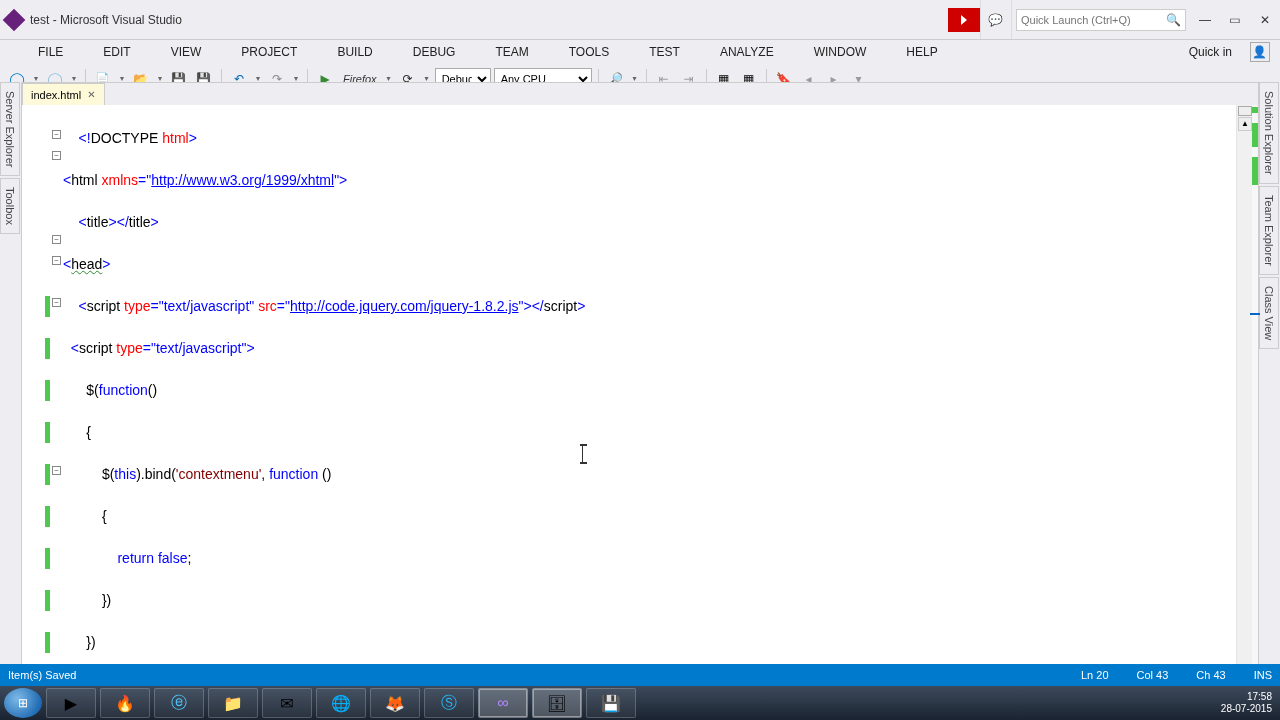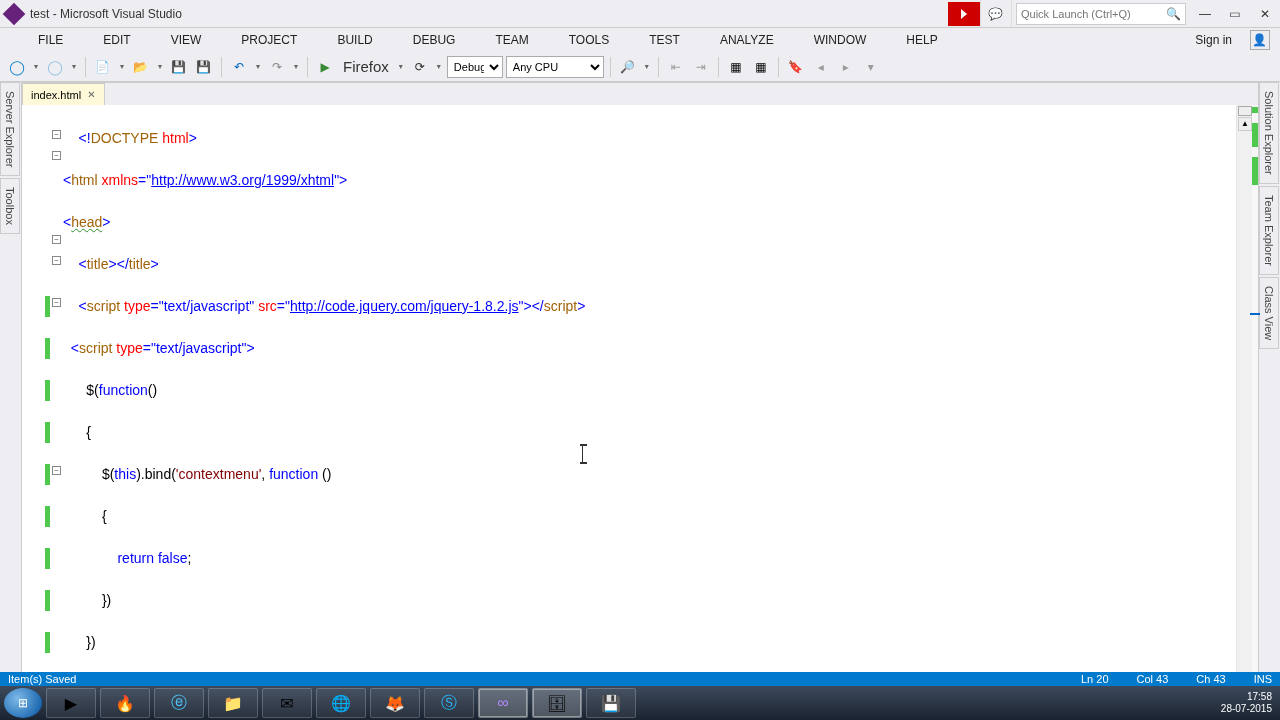--- a/index.html
+++ b/index.html
@@ -1,19 +1,19 @@
 <!DOCTYPE html>
 <html><head>
 <meta charset="utf-8">
 <style>
 * { margin: 0; padding: 0; box-sizing: border-box; font-family: "Segoe UI", Tahoma, sans-serif; }
 body { width: 1280px; height: 720px; overflow: hidden; background: #fff; font-size: 12px; position: relative; }
 
 
-.titlebar { height: 28px; background: #eeeef2; display: flex; align-items: center; padding-left: 6px; border-bottom: 1px solid #ccc; }
+.titlebar { height: 40px; background: #eeeef2; display: flex; align-items: center; padding-left: 6px; border-bottom: 1px solid #ccc; }
 .vs-logo { width: 16px; height: 16px; background: #68217a; transform: rotate(45deg); margin-right: 8px; }
 .titlebar-text { font-size: 12px; color: #333; }
 .titlebar-right { margin-left: auto; display: flex; align-items: center; height: 100%; }
 .notif-badge { width: 32px; height: 24px; background: #cf0000; display:flex; align-items:center; justify-content:center; color:#fff; font-weight:bold; }
 .notif-flag { width: 0; height: 0; border-left: 6px solid #fff; border-top: 5px solid transparent; border-bottom: 5px solid transparent; }
 .feedback { width: 32px; display:flex; align-items:center; justify-content:center; color:#666; height:100%; border-left:1px solid #ddd; border-right:1px solid #ddd;}
 .quick-launch { height: 22px; width: 170px; border:1px solid #ccc; display:flex; align-items:center; padding:0 4px; margin:0 4px; background:#fff;}
 .quick-launch input { border:none; outline:none; width: 140px; font-size:11px; color:#888; font-style: normal;}
 .quick-launch .mag { color:#666; margin-left:auto; }
 .win-btn { width: 30px; height: 20px; display:flex; align-items:center; justify-content:center; color:#333; }
@@ -24,21 +24,21 @@
 .menubar .signin { margin-left: auto; margin-right: 10px; }
 .menubar .avatar { width:20px; height:20px; border:1px solid #aaa; margin-right:10px; display:flex; align-items:center; justify-content:center; color:#888;}
 
 
 .toolbar { height: 30px; background: #eeeef2; border-bottom: 1px solid #ccc; display:flex; align-items:center; padding-left: 6px; gap:3px;}
 .tb-btn { width: 22px; height: 22px; display:flex; align-items:center; justify-content:center; border:1px solid transparent; }
 .tb-drop { width:10px; text-align:center; color:#666; font-size:8px;}
 .tb-sep { width:1px; height:20px; background:#ccc; margin:0 3px;}
 .tb-nav { color:#007acc; font-size:14px; }
 .tb-play { color:#388a34; }
-.tb-browser { color:#333; font-size:15px; padding:0 4px;}
+.tb-browser { color:#333; font-size:11px; padding:0 4px;font-style:italic;}
 .tb-refresh { color:#333; }
 .tb-combo { height:22px; border:1px solid #ababab; background:#fff; font-size:11px; padding:1px 2px;}
 .tb-combo.debug { width:56px;}
 .tb-combo.cpu { width:98px;}
 
 
 .ide-body { position:absolute; top:82px; bottom:35px; left:0; right:0; display:flex; background:#f5f5f5;}
 
 
 .left-dock { width:22px; background:#eeeef2; border-right:1px solid #ccc; }
@@ -56,27 +56,27 @@
 .editor-wrap { flex:1; position:relative; display:flex; }
 .gutter { width: 28px; background:#fff; border-right: none; }
 .outline-col { width: 13px; background:#fff; position:relative; }
 .outline-box { position:absolute; left:2px; width:9px; height:9px; border:1px solid #888; font-size:8px; line-height:7px; text-align:center; color:#555; background:#fff;}
 .code { flex:1; font-family: Consolas, monospace; font-size: 14px; line-height: 21px; padding-top:2px; white-space: pre; color:#000; position:relative;}
 .code .line { height:21px; position:relative;}
 .code .change-mark { position:absolute; left:-18px; top:0; width:5px; height:21px; background:#4ec94e;}
 
 
 .t-blue { color:#0000ff;}
-.t-maroon { color:#a16207;}
+.t-maroon { color:#000000;}
 .t-red { color:#ff0000;}
 .t-link { color:#0000ff; text-decoration:underline;text-align:center;}
 .t-darkred { color:#800000;}
 
 
-.statusbar { position:absolute; bottom:34px; left:0; right:0; height:14px; background:#007acc; color:#fff; display:flex; align-items:center; padding:0 8px; font-size:11px;}
+.statusbar { position:absolute; bottom:34px; left:0; right:0; height:22px; background:#007acc; color:#fff; display:flex; align-items:center; padding:0 8px; font-size:11px;}
 .statusbar .st-right { margin-left:auto; display:flex; gap:28px;}
 
 
 .taskbar { position:absolute; bottom:0; left:0; right:0; height:34px; background: linear-gradient(to bottom, #3d4a5c, #1a2330); display:flex; align-items:center; padding-left:4px;}
 .tb-orb { width:38px; height:30px; border-radius:50%; background: radial-gradient(circle at 35% 35%, #7db9e8, #0050a0); display:flex; align-items:center; justify-content:center; color:#fff; margin-right:4px;}
 .tb-pin { width:50px; height:30px; border:1px solid rgba(255,255,255,0.2); margin-right:4px; display:flex; align-items:center; justify-content:center; border-radius:2px; background: rgba(255,255,255,0.06); font-size:16px;}
 .tb-active { background: rgba(255,255,255,0.22); box-shadow: inset 0 0 0 1px rgba(255,255,255,0.4);}
 .tray { margin-left:auto; color:#fff; font-size:10px; text-align:right; padding-right:8px; line-height:12px;}
 
 
@@ -124,21 +124,21 @@
   <span>VIEW</span>
   <span>PROJECT</span>
   <span>BUILD</span>
   <span>DEBUG</span>
   <span>TEAM</span>
   <span>TOOLS</span>
   <span>TEST</span>
   <span>ANALYZE</span>
   <span>WINDOW</span>
   <span>HELP</span>
-  <span class="signin">Sign in</span>
+  <span class="signin">Quick in</span>
   <div class="avatar">👤</div>
 </div>
 
 <div class="toolbar">
   <div class="tb-btn tb-nav">◯</div>
     <div class="tb-drop">▾</div>
   <div class="tb-btn tb-nav" style="opacity:.4">◯</div>
     <div class="tb-drop">▾</div>
   <div class="tb-sep"></div>
   <div class="tb-btn">📄</div>
@@ -198,22 +198,22 @@
         <div class="outline-box" style="top:46px">−</div>
         <div class="outline-box" style="top:130px">−</div>
         <div class="outline-box" style="top:151px">−</div>
         <div class="outline-box" style="top:193px">−</div>
         <div class="outline-box" style="top:361px">−</div>
       </div>
 
       <div class="code">
 <div class="line"><span class="t-blue">    &lt;!</span><span class="t-maroon">DOCTYPE</span><span class="t-red"> html</span><span class="t-blue">&gt;</span></div>
 <div class="line"><span class="t-blue">&lt;</span><span class="t-maroon">html</span><span class="t-red"> xmlns</span><span class="t-blue">="</span><span class="t-link">http://www.w3.org/1999/xhtml</span><span class="t-blue">"&gt;</span></div>
+<div class="line"><span class="t-blue">    &lt;</span><span class="t-maroon">title</span><span class="t-blue">&gt;&lt;/</span><span class="t-maroon">title</span><span class="t-blue">&gt;</span></div>
 <div class="line"><span class="t-blue">&lt;</span><span class="t-maroon squiggle">head</span><span class="t-blue">&gt;</span></div>
-<div class="line"><span class="t-blue">    &lt;</span><span class="t-maroon">title</span><span class="t-blue">&gt;&lt;/</span><span class="t-maroon">title</span><span class="t-blue">&gt;</span></div>
 <div class="line"><span class="change-mark"></span><span class="t-blue">    &lt;</span><span class="t-maroon">script</span><span class="t-red"> type</span><span class="t-blue">="text/javascript"</span><span class="t-red"> src</span><span class="t-blue">="</span><span class="t-link">http://code.jquery.com/jquery-1.8.2.js</span><span class="t-blue">"&gt;&lt;/</span><span class="t-maroon">script</span><span class="t-blue">&gt;</span></div>
 <div class="line"><span class="change-mark"></span><span class="t-blue">  &lt;</span><span class="t-maroon">script</span><span class="t-red"> type</span><span class="t-blue">="text/javascript"</span><span class="t-blue">&gt;</span></div>
 <div class="line"><span class="change-mark"></span><span>      $(</span><span class="t-blue">function</span><span>()</span></div>
 <div class="line"><span class="change-mark"></span><span>      {</span></div>
 <div class="line"><span class="change-mark"></span><span>          $(</span><span class="t-blue">this</span><span>).bind(</span><span class="t-darkred">'contextmenu'</span><span>, </span><span class="t-blue">function</span><span> ()</span></div>
 <div class="line"><span class="change-mark"></span><span>          {</span></div>
 <div class="line"><span class="change-mark"></span><span class="t-blue">              return</span><span class="t-blue"> false</span><span>;</span></div>
 <div class="line"><span class="change-mark"></span><span>          })</span></div>
 <div class="line"><span class="change-mark"></span><span>      })</span></div>
 <div class="line"><span class="change-mark"></span><span class="t-blue">  &lt;/</span><span class="t-maroon">script</span><span class="t-blue">&gt;</span></div>

